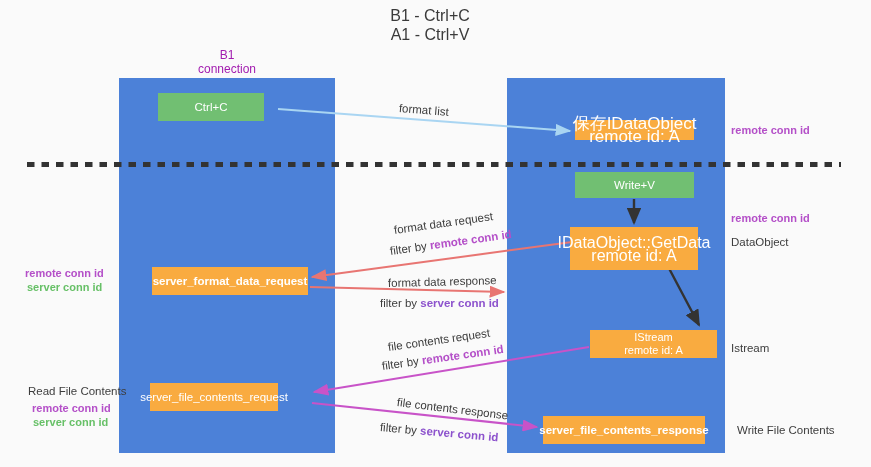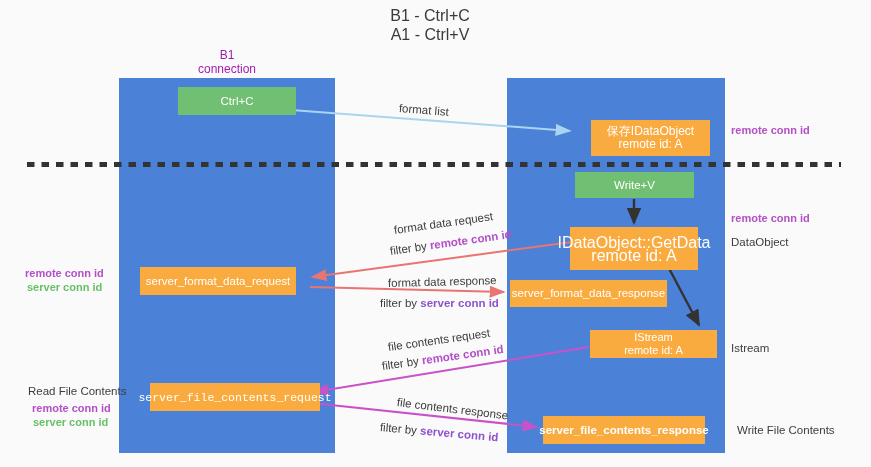--- a/index.html
+++ b/index.html
@@ -78,52 +78,49 @@
 
     <line x1="572" y1="242" x2="312" y2="277" style="stroke:var(--arrow-red,#e87572);" stroke-width="2" marker-end="url(#m-rd)"></line>
 
     <line x1="310" y1="287" x2="504" y2="292" style="stroke:var(--arrow-red,#e87572);" stroke-width="2" marker-end="url(#m-rd)"></line>
 
     <line x1="589" y1="347" x2="314" y2="392" style="stroke:var(--arrow-magenta,#c853c8);" stroke-width="2" marker-end="url(#m-mg)"></line>
 
     <line x1="312" y1="403" x2="537" y2="427" style="stroke:var(--arrow-magenta,#c853c8);" stroke-width="2" marker-end="url(#m-mg)"></line>
   </svg>
 
-  <div class="box green" style="left:158px;top:87px;width:118px;height:28px;margin-left:20px;">
+  <div class="box green" style="left:158px;top:93px;width:106px;height:28px;">
     <span>Ctrl+C</span>
   </div>
 
-  <div class="box orange" style="left:575px;top:120px;width:119px;height:36px;font-size:12px;margin-left:16px;">
+  <div class="box orange" style="left:575px;top:120px;width:119px;height:20px;font-size:17px;">
     <span>保存IDataObject</span>
     <span>remote id: A</span>
   </div>
 
   <div class="box green" style="left:575px;top:172px;width:119px;height:26px;">
     <span>Write+V</span>
   </div>
 
   <div class="box orange" style="left:570px;top:227px;width:128px;height:43px;font-size:16px;">
     <span>IDataObject::GetData</span>
     <span>remote id: A</span>
   </div>
 
-  <div class="box orange" style="left:140px;top:267px;width:156px;height:28px;">
+  <div class="box orange" style="left:152px;top:267px;width:156px;height:28px;font-weight:bold;">
     <span>server_format_data_request</span>
   </div>
 
-  <div class="box orange" style="left:510px;top:280px;width:157px;height:27px;">
-    <span>server_format_data_response</span>
-  </div>
 
   <div class="box orange" style="left:590px;top:330px;width:127px;height:28px;font-size:11px;">
     <span>IStream</span>
     <span>remote id: A</span>
   </div>
 
-  <div class="box orange" style="left:150px;top:383px;width:170px;height:28px;font-family:Liberation Mono, monospace;">
+  <div class="box orange" style="left:150px;top:383px;width:128px;height:28px;">
     <span>server_file_contents_request</span>
   </div>
 
   <div class="box orange" style="left:543px;top:416px;width:162px;height:28px;font-weight:bold;">
     <span>server_file_contents_response</span>
   </div>
 
   <div class="lbl dark" style="left:399px;top:102px;transform:rotate(4.5deg);">format list</div>
 
   <div class="lbl dark" style="left:394px;top:224px;transform:rotate(-8deg);">format data request</div>

